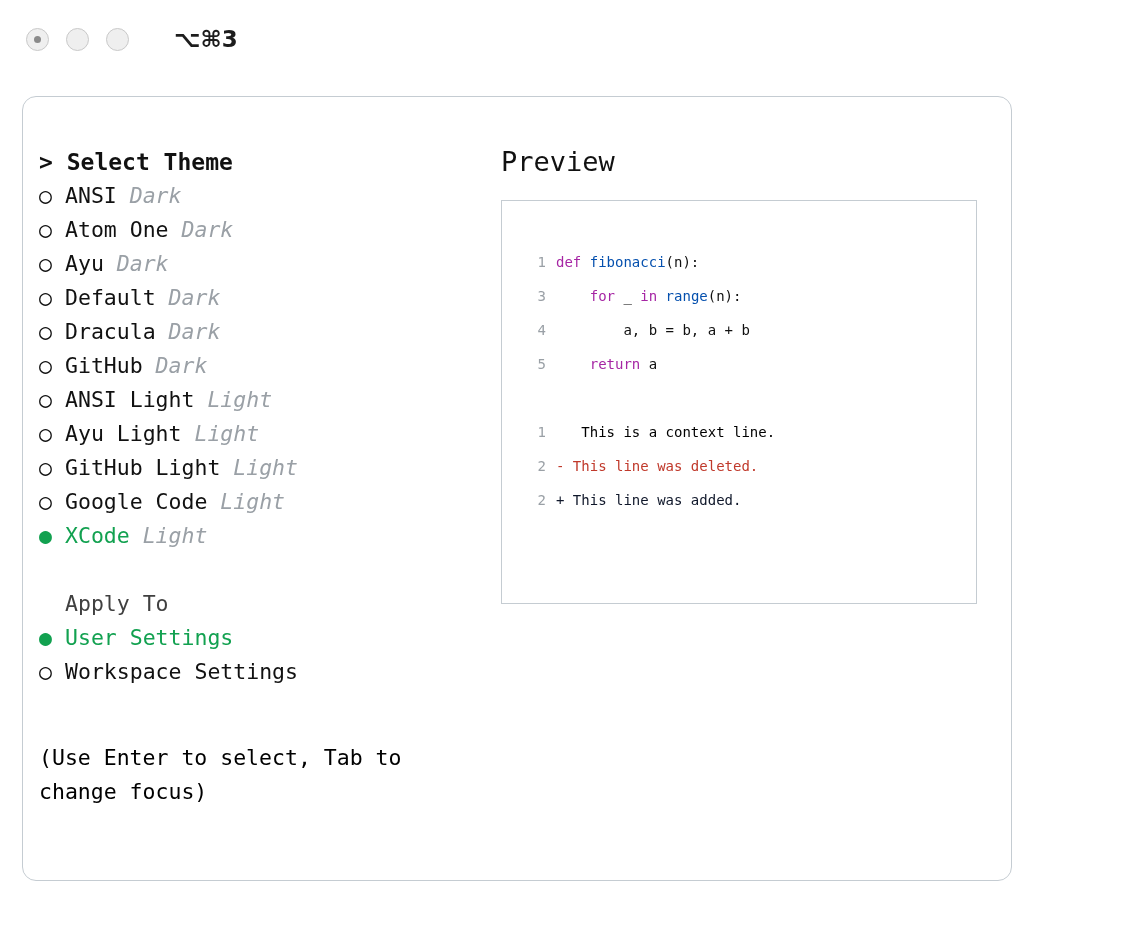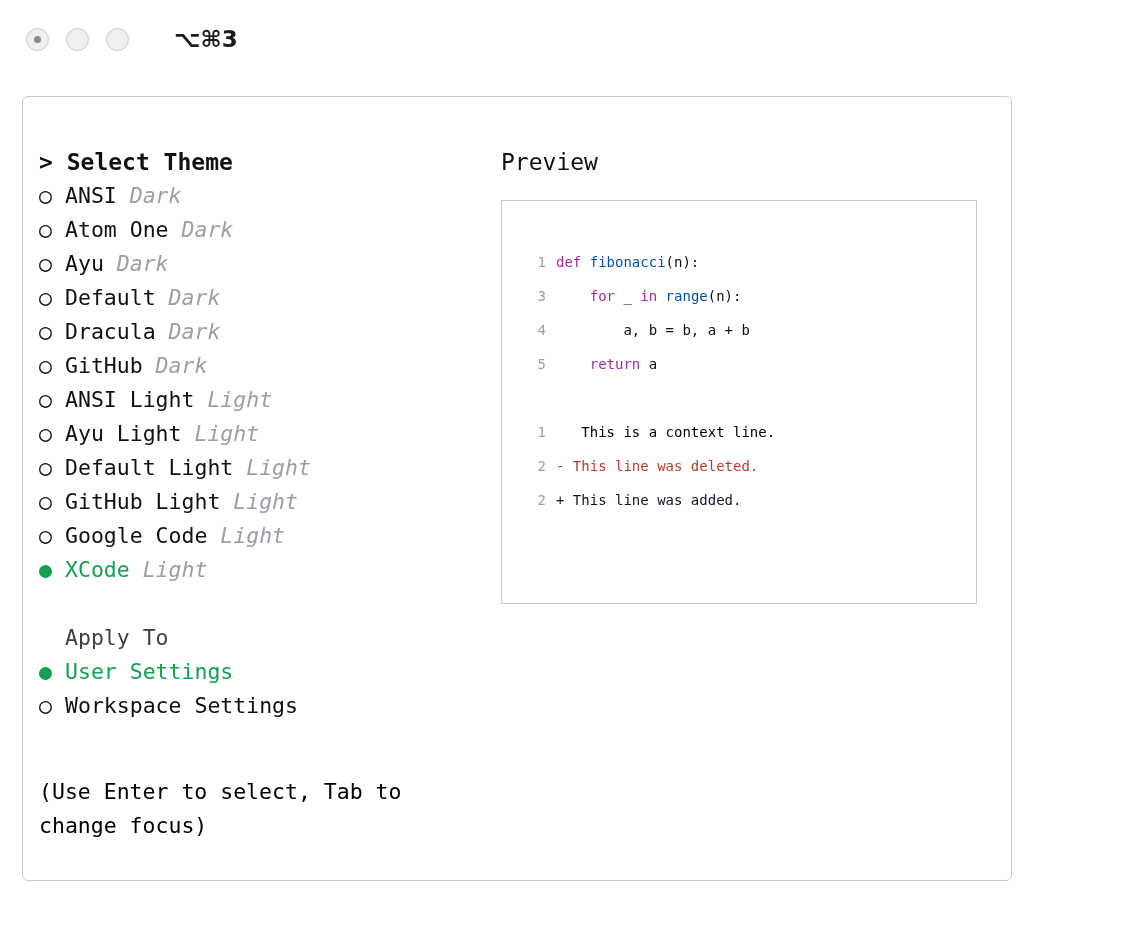--- a/index.html
+++ b/index.html
@@ -61,21 +61,21 @@
     font-family: "DejaVu Sans", sans-serif;
   }
   
   .panel {
     position: absolute;
     left: 22px;
     top: 96px;
     width: 990px;
     height: 785px;
     border: 1.5px solid #c5ccd2;
-    border-radius: 6px;
+    border-radius: 14px;
     box-sizing: border-box;
     background: #fff;
   }
   .col-left {
     position: absolute;
     left: 16px;
     top: 48px;
     width: 450px;
   }
   .col-right {
@@ -129,21 +129,21 @@
   .hint {
     margin-top: 52px;
     font-size: 21.5px;
     line-height: 34px;
     color: #000000;
     white-space: pre-wrap;
     width: 420px;
   }
   
   .preview-title {
-    font-size: 23px;
+    font-size: 27px;
     color: #111111;
     line-height: 34px;
     white-space: pre;
   }
   .preview-box {
     margin-top: 21px;
     width: 476px;
     height: 404px;
     border: 1.5px solid #c5ccd2;
     box-sizing: border-box;
@@ -192,21 +192,20 @@
       <div class="heading">&gt; Select Theme</div>
       <div id="theme-options">
           <div class="opt"><span class="marker">○</span><span class="label">ANSI</span><span class="dimmed"> Dark</span></div>
           <div class="opt"><span class="marker">○</span><span class="label">Atom One</span><span class="dimmed"> Dark</span></div>
           <div class="opt"><span class="marker">○</span><span class="label">Ayu</span><span class="dimmed"> Dark</span></div>
           <div class="opt"><span class="marker">○</span><span class="label">Default</span><span class="dimmed"> Dark</span></div>
           <div class="opt"><span class="marker">○</span><span class="label">Dracula</span><span class="dimmed"> Dark</span></div>
           <div class="opt"><span class="marker">○</span><span class="label">GitHub</span><span class="dimmed"> Dark</span></div>
           <div class="opt"><span class="marker">○</span><span class="label">ANSI Light</span><span class="dimmed"> Light</span></div>
           <div class="opt"><span class="marker">○</span><span class="label">Ayu Light</span><span class="dimmed"> Light</span></div>
-          <div class="opt"><span class="marker">○</span><span class="label">Default Light</span><span class="dimmed"> Light</span></div>
           <div class="opt"><span class="marker">○</span><span class="label">GitHub Light</span><span class="dimmed"> Light</span></div>
           <div class="opt"><span class="marker">○</span><span class="label">Google Code</span><span class="dimmed"> Light</span></div>
           <div class="opt selected"><span class="marker dot-marker">●</span><span class="label">XCode</span><span class="dimmed"> Light</span></div>
         </div>
 
       <div class="spacer"></div>
 
       <div class="group-title">Apply To</div>
       <div id="apply-options">
           <div class="opt selected"><span class="marker dot-marker">●</span><span class="label">User Settings</span></div>

